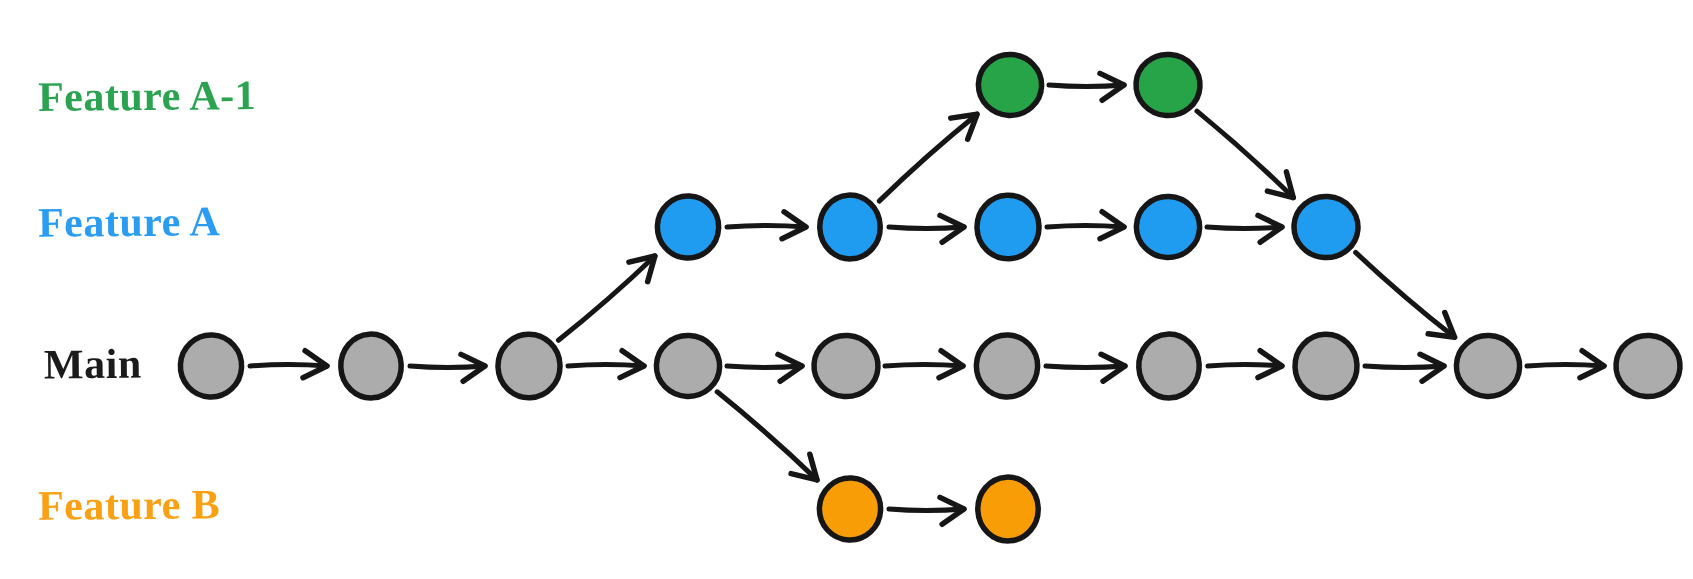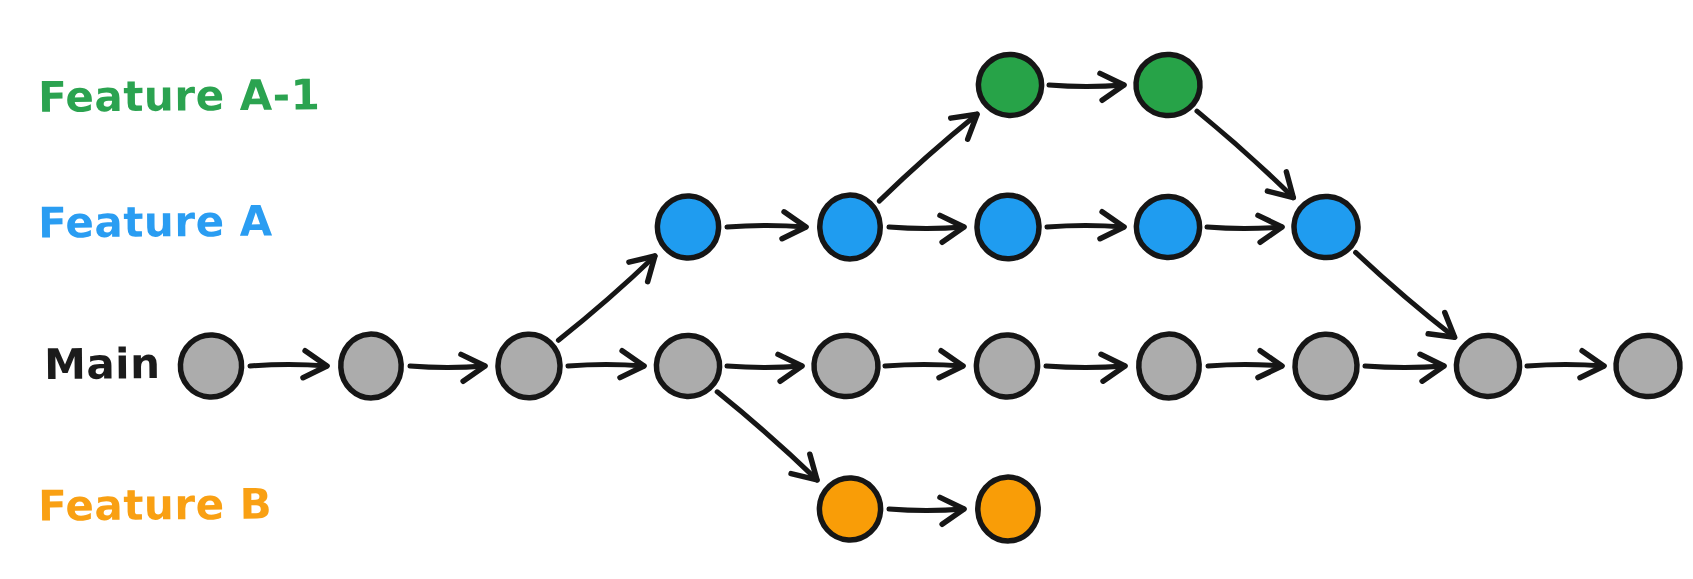--- a/index.html
+++ b/index.html
@@ -7,20 +7,21 @@
     padding: 0;
     background: #ffffff;
     font-family: "DejaVu Sans", sans-serif;
   }
   .stage {
     position: relative;
     width: 1693px;
     height: 579px;
     background: #ffffff;
     overflow: hidden;
+    font-family: Liberation Serif, serif;
   }
   svg.graph {
     position: absolute;
     left: 0;
     top: 0;
   }
   .branch-label {
     position: absolute;
     transform: translateY(-50%) rotate(-0.5deg);
     font-size: 42px;

